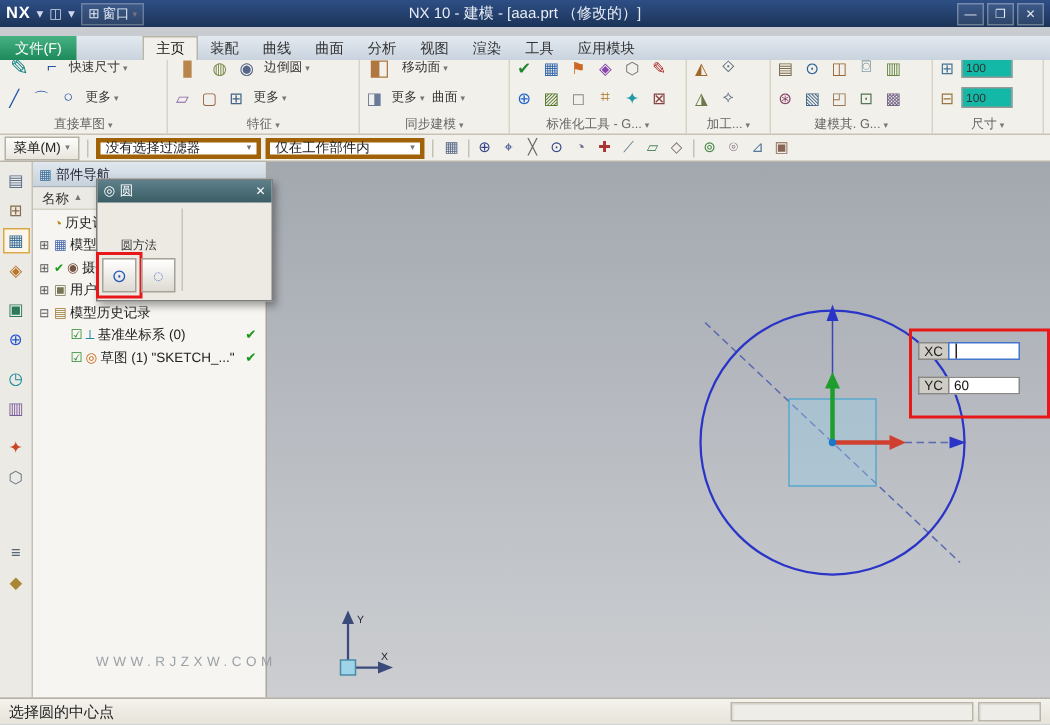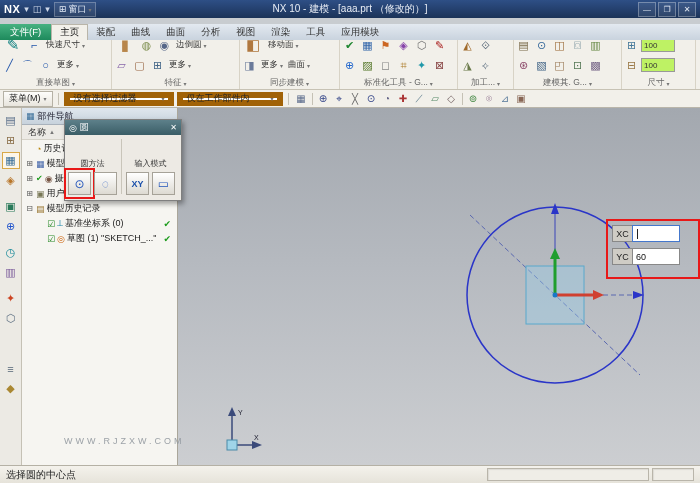--- a/index.html
+++ b/index.html
@@ -20,45 +20,45 @@
   .wbtn{width:16px;height:13px;display:flex;align-items:center;justify-content:center;
     font-size:8px;color:#e4eaf4;border:1px solid rgba(255,255,255,.3);
     background:rgba(255,255,255,.08);margin-left:2px;}
 
   
   .menubar{position:absolute;left:0;top:24px;width:700px;height:16px;
     background:linear-gradient(#e3e9f0,#c9d3de);display:flex;align-items:stretch;z-index:19;}
   .file-tab{background:linear-gradient(#46b181,#1e8a5c);color:#fff;font-size:9.5px;
     display:flex;align-items:center;padding:0 10px;}
   .mtab{font-size:9.5px;color:#333;display:flex;align-items:center;padding:0 8px;}
-  .mtab.active{background:#f2f0ea;border:1px solid #b9b5a9;border-bottom:none;color:#111;}
+  .mtab.active{background:#f2f0ea;border:1px solid #b9b5a9;border-bottom:none;color:#111;margin-left:44px;}
 
   
   .ribbon{position:absolute;left:0;top:34px;width:700px;height:56px;background:#f2f0ea;
     border-bottom:1px solid #c7c2b4;display:flex;box-sizing:border-box;z-index:18;}
   .rgroup{border-right:1px solid #d8d3c6;display:flex;flex-direction:column;
     padding:1px 1px 0;box-sizing:border-box;overflow:hidden;}
   .rg-body{flex:1;}
   .rg-row{display:flex;align-items:center;gap:1px;height:20px;}
   .ricon{width:17px;height:18px;display:flex;align-items:center;justify-content:center;font-size:11px;}
   .ricon.big{width:24px;font-size:15px;}
   .rbtn{font-size:8.5px;color:#333;display:flex;align-items:center;gap:2px;padding:0 2px;white-space:nowrap;}
-  .rfield{width:28px;height:12px;background:#bef264;border:1px solid #999;font-size:8px;
+  .rfield{width:28px;height:12px;background:#14b8a6;border:1px solid #999;font-size:8px;
     display:flex;align-items:center;padding:0 2px;color:#333;}
   .dd{font-size:6px;color:#777;}
   .rg-label{height:12px;display:flex;align-items:center;justify-content:center;
     font-size:8.5px;color:#666;gap:2px;white-space:nowrap;overflow:hidden;}
 
   
   .selectbar{position:absolute;left:0;top:90px;width:700px;height:18px;background:#f2f0ea;
     border-bottom:1px solid #b9b5aa;display:flex;align-items:center;padding:0 3px;gap:3px;
     box-sizing:border-box;z-index:17;}
   .menu-btn{font-size:9px;color:#222;display:flex;align-items:center;gap:3px;border:1px solid #b5b1a5;
     background:linear-gradient(#fdfdfb,#e8e5dd);height:14px;padding:0 5px;white-space:nowrap;}
-  .combo{display:flex;align-items:center;height:14px;border:6px solid #a16207;background:#fff;
+  .combo{display:flex;align-items:center;height:14px;border:3px solid #a16207;background:#fff;
     font-size:9px;color:#222;padding:0 3px 0 4px;box-sizing:border-box;white-space:nowrap;}
   .combo .dd{margin-left:auto;}
   .sicon{width:15px;height:15px;display:flex;align-items:center;justify-content:center;font-size:10px;}
   .vsep{width:1px;height:12px;background:#c5c1b5;margin:0 2px;}
 
   
   .leftstrip{position:absolute;left:0;top:108px;width:22px;height:357px;background:#eceae4;
     border-right:1px solid #c5c1b5;display:flex;flex-direction:column;align-items:center;
     padding-top:4px;box-sizing:border-box;z-index:10;}
   .lsicon{width:18px;height:17px;display:flex;align-items:center;justify-content:center;
@@ -97,21 +97,21 @@
   .dlg-icon.hl{outline:2px solid #e81818;outline-offset:2px;}
   .dlg-sep{width:1px;align-self:stretch;background:#c9c5ba;margin:1px 1px;}
 
   
   .viewport{position:absolute;left:178px;top:108px;width:522px;height:357px;
     background:linear-gradient(180deg,#a3a8af 0%,#b6bac0 45%,#ccced1 100%);overflow:hidden;z-index:5;}
   .vp-svg{position:absolute;left:0;top:0;}
   .dash{stroke:#5a68b0;stroke-width:1;stroke-dasharray:5 3;fill:none;}
   .vp-triad{position:absolute;left:40px;bottom:8px;}
   .vp-input{position:absolute;left:434px;top:117px;z-index:6;}
-  .vpi-row{display:flex;height:17px;margin-bottom:6px;}
+  .vpi-row{display:flex;height:17px;margin-bottom:6px;align-items:center;}
   .vpi-label{width:20px;background:#cfccc5;border:1px solid #888;border-right:none;font-size:9px;
     color:#222;display:flex;align-items:center;justify-content:center;box-sizing:border-box;}
   .vpi-field{width:48px;background:#fff;border:1px solid #888;font-size:9px;color:#111;
     display:flex;align-items:center;padding-left:3px;box-sizing:border-box;}
   .vpi-field.focused{border-color:#4477cc;}
   .caret{display:inline-block;width:1px;height:10px;background:#222;margin-left:1px;}
   .anno{position:absolute;border:2px solid #e81818;z-index:8;pointer-events:none;}
 
   
   .statusbar{position:absolute;left:0;top:465px;width:700px;height:18px;
@@ -413,27 +413,20 @@
   </div>
   <div class="dlg-body">
     <div class="dlg-col">
       <div class="dlg-sec-label">圆方法</div>
       <div class="dlg-icons">
         <div class="dlg-icon hl">⊙</div>
         <div class="dlg-icon">◌</div>
       </div>
     </div>
     <div class="dlg-sep"></div>
-    <div class="dlg-col">
-      <div class="dlg-sec-label">输入模式</div>
-      <div class="dlg-icons">
-        <div class="dlg-icon xy">XY</div>
-        <div class="dlg-icon">▭</div>
-      </div>
-    </div>
   </div>
 </div>
 
 <div class="viewport">
   <svg class="vp-svg" width="522" height="357">
 
     <line x1="292" y1="107" x2="462" y2="267" class="dash"></line>
 
     <line x1="377" y1="187" x2="456" y2="187" class="dash"></line>
     <polygon points="466,187 455,183 455,191" fill="#2a35c8"></polygon>

